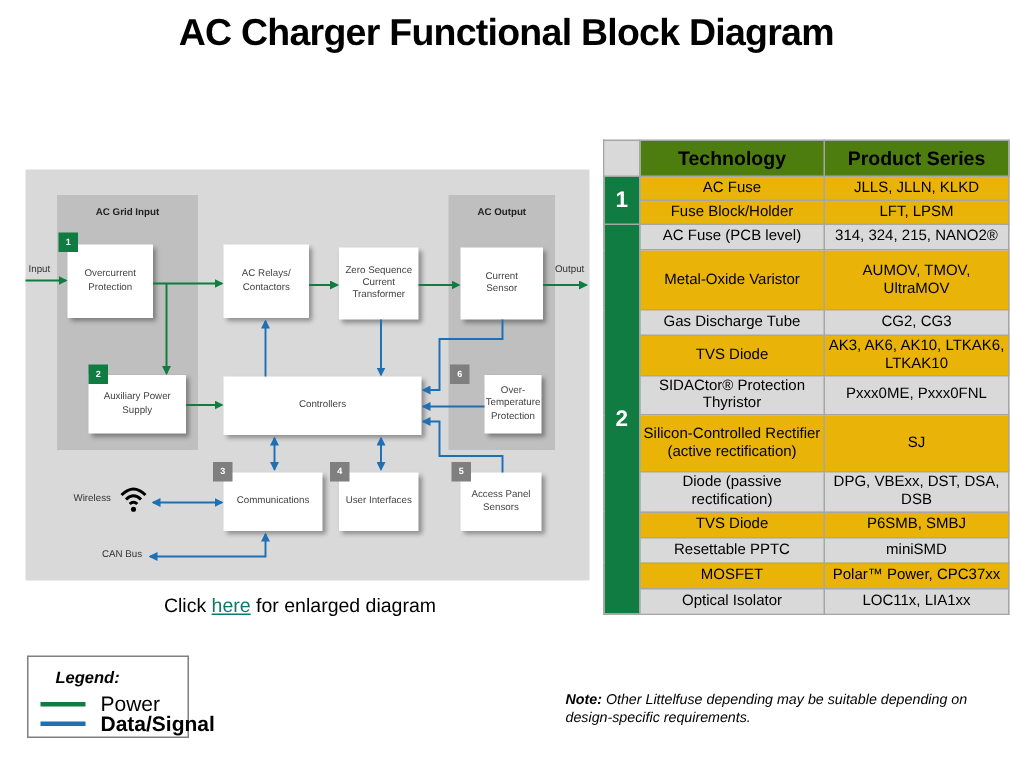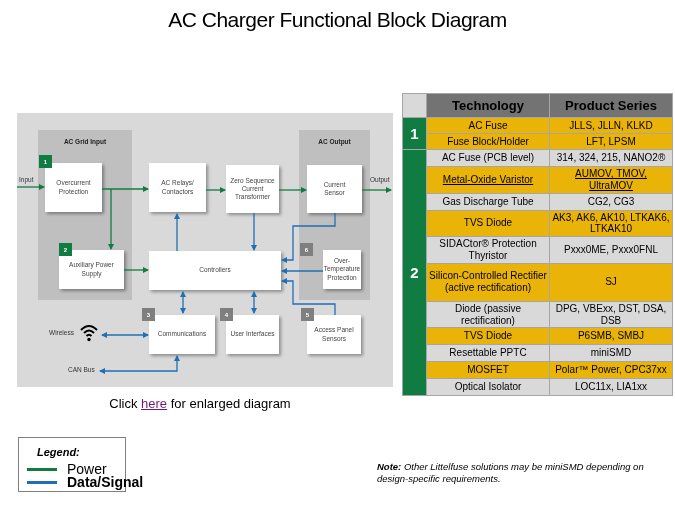--- a/index.html
+++ b/index.html
@@ -1,21 +1,21 @@
 <!DOCTYPE html>
 <html><head>
 <meta charset="utf-8">
 <style>
   * { box-sizing: border-box; margin: 0; padding: 0; }
   html, body { width: 675px; height: 506px; background: #ffffff; overflow: hidden; }
   body { position: relative; font-family: "Liberation Sans", sans-serif; color: #000; }
 
   .title {
     position: absolute; left: 0; top: 8px; width: 675px; text-align: center;
-    font-size: 21px; font-weight: normal; letter-spacing: -0.5px;
+    font-size: 25px; font-weight: bold; letter-spacing: -0.5px;
   }
 
   
   .diagram-bg { position: absolute; left: 17px; top: 113px; width: 376px; height: 274px; background: #d9d9d9; }
   .panel { position: absolute; background: #bfbfbf; }
   .panel-title { position: absolute; width: 100%; text-align: center; font-size: 6.5px; font-weight: bold; color: #222; }
   .block {
     position: absolute; background: #fff; display: flex; align-items: center; justify-content: center;
     text-align: center; font-size: 6.5px; color: #444; line-height: 1.25;
     box-shadow: 2px 2px 3px rgba(0,0,0,0.35);
@@ -23,36 +23,36 @@
   .badge {
     position: absolute; width: 13px; height: 13px; color: #fff; font-size: 6px; font-weight: bold;
     display: flex; align-items: center; justify-content: center;
   }
   .badge.green { background: #107c41; }
   .badge.grey { background: #7f7f7f; }
   .lbl { position: absolute; font-size: 6.5px; color: #333; }
   svg.wires { position: absolute; left: 0; top: 0; width: 675px; height: 506px; pointer-events: none; }
 
   .click-line { position: absolute; left: 0; top: 396px; width: 400px; text-align: center; font-size: 13px; }
-  .click-line a { color: #701a75; text-decoration: underline; cursor: pointer; }
+  .click-line a { color: #0f766e; text-decoration: underline; cursor: pointer; }
 
   .legend {
     position: absolute; left: 18px; top: 437px; width: 108px; height: 55px; border: 1px solid #7f7f7f; background: #fff;
   }
   .legend-title { position: absolute; left: 18px; top: 8px; font-size: 11px; font-weight: bold; font-style: italic; }
   .legend-row { position: absolute; left: 8px; font-size: 14px; display: flex; align-items: center; }
   .legend-swatch { width: 30px; height: 3px; margin-right: 10px; }
 
   .note { position: absolute; left: 377px; top: 461px; width: 300px; font-size: 9.5px; font-style: italic; line-height: 1.25; }
   .note b { font-weight: bold; }
 
   
   .tbl { position: absolute; left: 402px; top: 93px; width: 270px; border-collapse: collapse; table-layout: fixed; }
   .tbl td, .tbl th { border: 1px solid #a6a6a6; text-align: center; vertical-align: middle; font-size: 10px; line-height: 1.18; padding: 1px 2px; }
-  .tbl th { background: #737373; font-size: 13px; font-weight: bold; height: 24px; }
+  .tbl th { background: #4d7c0f; font-size: 13px; font-weight: bold; height: 24px; }
   .tbl th.blank { background: #d9d9d9; }
   .tbl td.group { background: #107c41; color: #fff; font-size: 15px; font-weight: bold; border-color: #a6a6a6; }
   .tbl tr.r-white td:not(.group) { background: #eab308; }
   .tbl tr.r-grey td:not(.group) { background: #d9d9d9; }
 </style>
 </head>
 <body>
 
 <div class="title">AC Charger Functional Block Diagram</div>
 
@@ -172,21 +172,21 @@
     <span>Power</span>
   </div>
   <div class="legend-row" style="top:36px;font-weight:bold;">
     <span class="legend-swatch" style="background:#1f6fb5;"></span>
     <span>Data/Signal</span>
   </div>
 </div>
 
 <div class="note">
   <b>Note:</b>
-  <span>Other Littelfuse solutions may be miniSMD depending on design-specific requirements.</span>
+  <span>Other Littelfuse depending may be suitable depending on design-specific requirements.</span>
 </div>
 
 <table class="tbl">
   <colgroup>
       <col style="width:24px">
       <col style="width:123px">
       <col style="width:123px">
     </colgroup>
   <thead>
     <tr>
@@ -203,21 +203,21 @@
       </tr>
       <tr class="r-white" style="height: 16px;">
         <td>Fuse Block/Holder</td>
         <td>LFT, LPSM</td>
       </tr>
       <tr class="r-grey" style="height: 17px;">
         <td class="group" rowspan="11">2</td>
         <td>AC Fuse (PCB level)</td>
         <td>314, 324, 215, NANO2®</td>
       </tr>
-      <tr class="r-white" style="height: 26px; text-decoration: underline;">
+      <tr class="r-white" style="height: 40px;">
         <td>Metal-Oxide Varistor</td>
         <td>AUMOV, TMOV, UltraMOV</td>
       </tr>
       <tr class="r-grey" style="height: 17px;">
         <td>Gas Discharge Tube</td>
         <td>CG2, CG3</td>
       </tr>
       <tr class="r-white" style="height: 26px;">
         <td>TVS Diode</td>
         <td>AK3, AK6, AK10, LTKAK6, LTKAK10</td>

